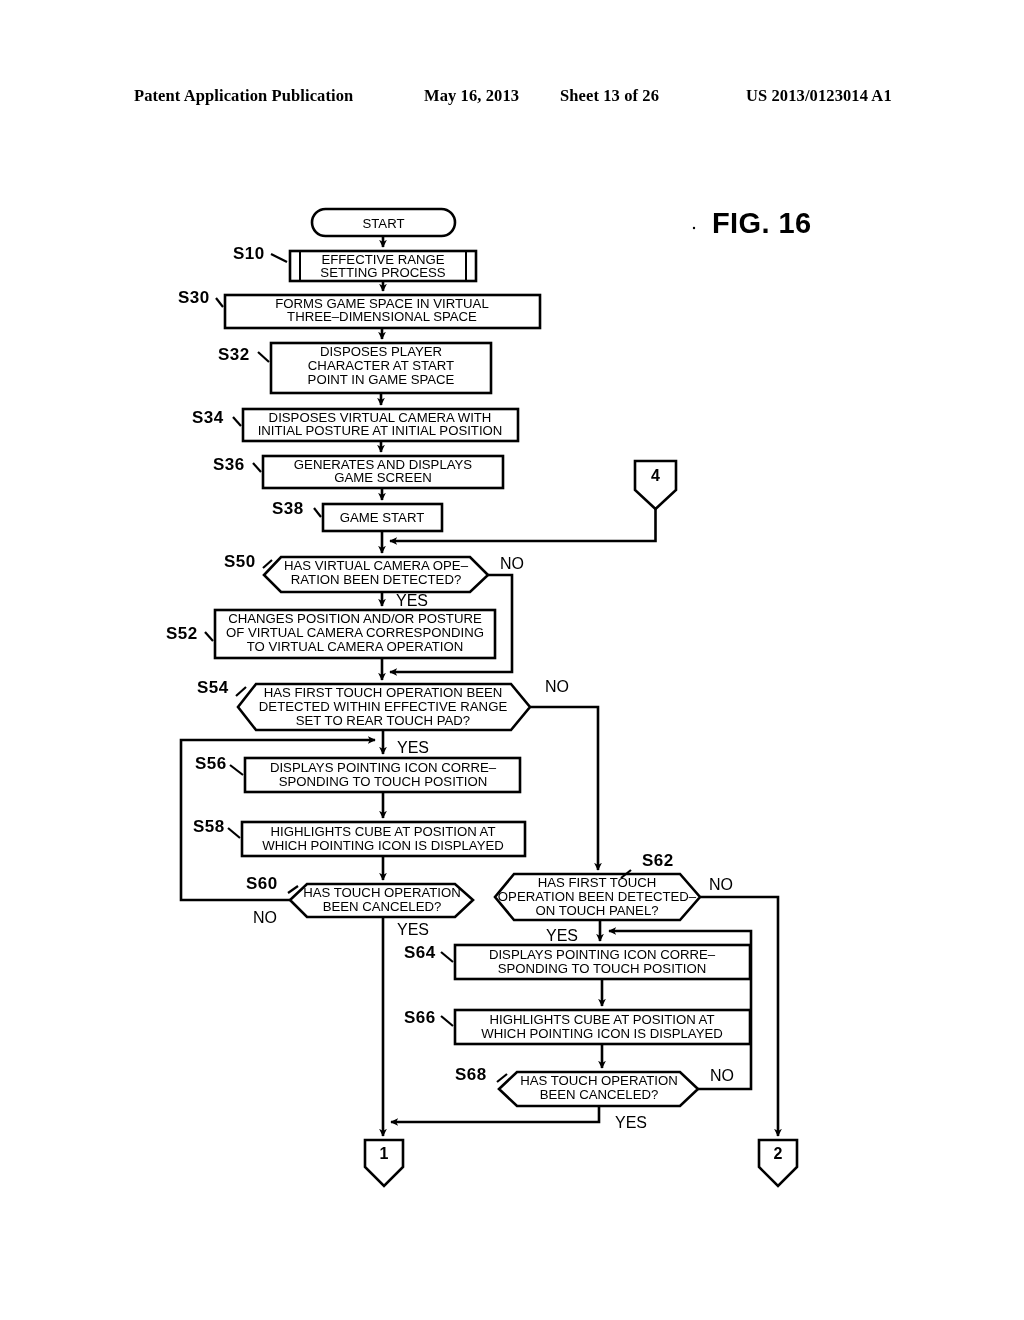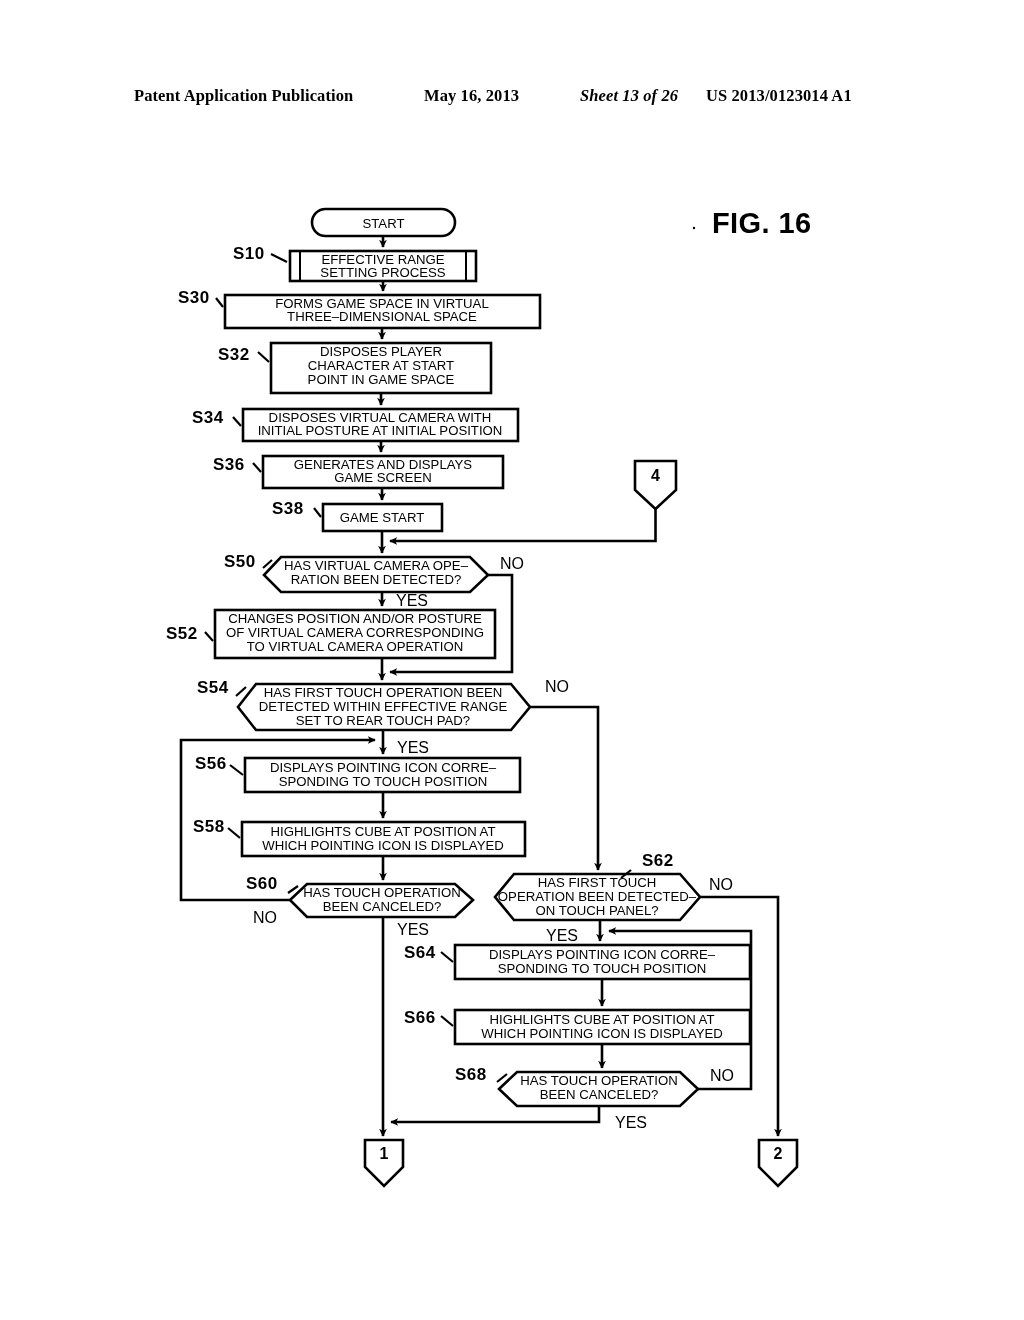--- a/index.html
+++ b/index.html
@@ -28,22 +28,22 @@
     width: 1024px;
     font-family: "Liberation Serif", serif;
     font-weight: bold;
     font-size: 16.5px;
     letter-spacing: 0.1px;
     white-space: nowrap;
   }
   .hdr span { position: absolute; }
   .hdr .h1 { left: 134px; }
   .hdr .h2 { left: 424px; }
-  .hdr .h3 { left: 580px; font-style: italic; }
-  .hdr .h4 { left: 706px; }
+  .hdr .h3 { left: 560px; }
+  .hdr .h4 { left: 746px; }
 
   svg#chart {
     position: absolute;
     top: 0;
     left: 0;
     width: 1024px;
     height: 1320px;
     display: block;
   }
   svg text {

